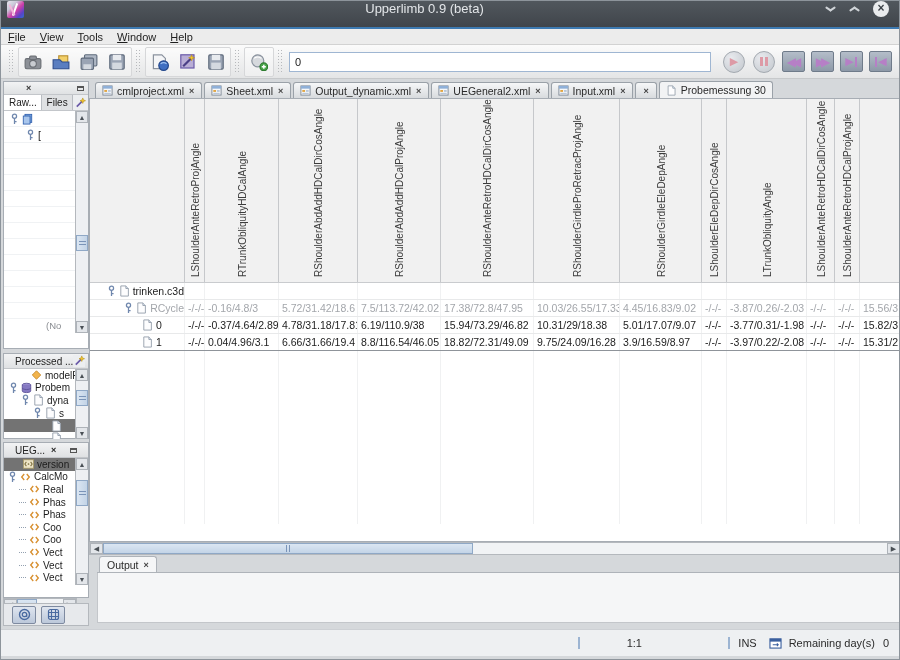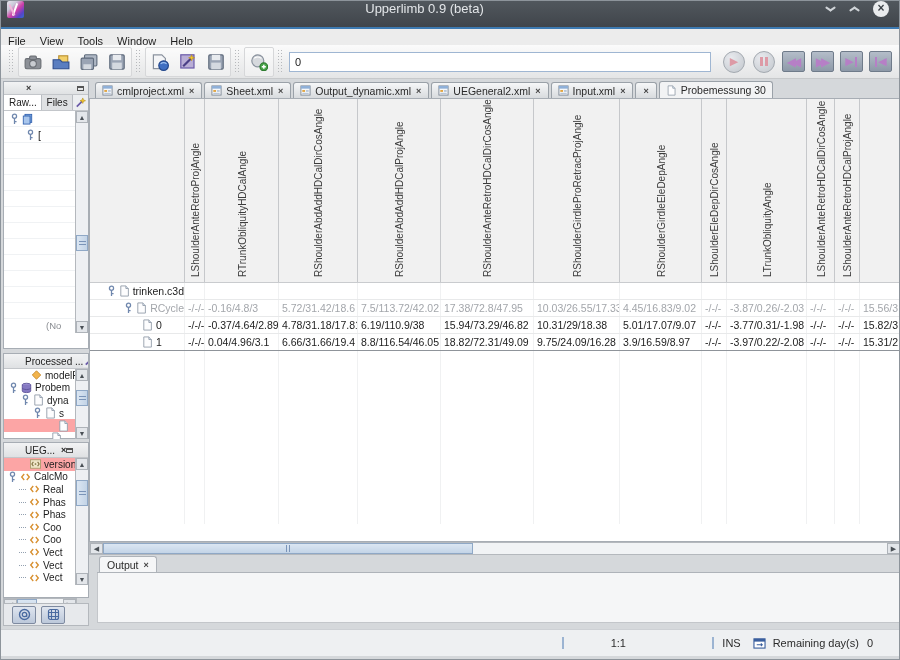--- a/index.html
+++ b/index.html
@@ -17,21 +17,21 @@
   .appicon:after{content:"";position:absolute;left:4px;top:3px;width:2px;height:12px;background:#f3b7d9;transform:rotate(-25deg);}
   .title{flex:1;text-align:center;color:#e3e6e9;font-size:13px;}
   .wbtns{display:flex;align-items:center;gap:14px;margin-right:10px;}
   .chev{width:10px;height:6px;position:relative;}
   .chev:before,.chev:after{content:"";position:absolute;top:2px;width:7px;height:2px;background:#cfd3d7;border-radius:1px;}
   .chev.down:before{left:0;transform:rotate(35deg);} .chev.down:after{left:4px;transform:rotate(-35deg);}
   .chev.up:before{left:0;transform:rotate(-35deg);} .chev.up:after{left:4px;transform:rotate(35deg);}
   .closecirc{width:16px;height:16px;border-radius:50%;background:#e9ebed;color:#3c4248;
     font-size:12px;line-height:15px;text-align:center;font-weight:bold;}
   
-  .menubar{position:absolute;left:0;top:28px;width:100%;height:24px;background:#ececec;
+  .menubar{position:absolute;left:0;top:28px;width:100%;height:16px;background:#ececec;
     border-bottom:1px solid #d2d2d2;display:flex;align-items:center;font-size:11px;color:#1e1e1e;}
   .menuitem{padding:0 7px;} .menuitem u{text-decoration:underline;}
   
   .toolbar{position:absolute;left:0;top:44px;width:100%;height:34px;
     background:linear-gradient(#fbfbfb,#e4e5e6);border-bottom:1px solid #c7c9cb;
     display:flex;align-items:center;padding:0 4px;}
   .grip{width:7px;height:24px;margin:0 3px;
     background-image:repeating-linear-gradient(#b7b9bc 0 1px,transparent 1px 3px),repeating-linear-gradient(#b7b9bc 0 1px,transparent 1px 3px);
     background-size:1px 100%,1px 100%;background-position:1px 0,4px 0;background-repeat:no-repeat;}
   .tgroup{display:flex;align-items:center;gap:2px;padding:1px;border:1px solid #d6d7d9;border-radius:2px;background:rgba(255,255,255,.35);}
@@ -93,55 +93,55 @@
   .obody{height:50px;background:#f5f6f7;border:1px solid #c3c6ca;border-top:none;}
   
   .sidebar{position:absolute;left:2px;top:80px;width:86px;height:545px;}
   .panel{position:absolute;left:0;width:86px;background:#fff;border:1px solid #a7adb4;}
   .pA{top:0;height:268px;} .pB{top:272px;height:86px;} .pC{top:361px;height:156px;}
   .pmini{height:13px;background:linear-gradient(#f2f3f4,#dfe1e3);border-bottom:1px solid #c3c6ca;
     display:flex;align-items:center;font-size:9px;color:#333;}
   .pmini .x{margin-left:22px;font-weight:bold;}
   .pmini .mn{margin-left:auto;margin-right:4px;width:7px;height:5px;border:1px solid #555;border-top-width:2px;}
   .phead{height:15px;background:linear-gradient(#f2f3f4,#dfe1e3);border-bottom:1px solid #c3c6ca;
-    display:flex;align-items:center;font-size:10px;color:#222;padding:0 21px;white-space:nowrap;overflow:hidden;}
+    display:flex;align-items:center;font-size:10px;color:#222;padding:0 11px;white-space:nowrap;overflow:hidden;}
   .phead .x{margin-left:6px;font-weight:bold;font-size:9px;}
   .phead .mn{margin-left:auto;width:7px;height:5px;border:1px solid #555;border-top-width:2px;flex:none;}
   .ptabs{height:16px;display:flex;align-items:stretch;background:#dfe1e3;border-bottom:1px solid #c3c6ca;font-size:10px;}
   .ptab{padding:2px 5px;border-right:1px solid #b9bdc2;color:#222;white-space:nowrap;overflow:hidden;}
   .ptab.active{background:#fff;}
   .pwand{margin-left:auto;width:16px;display:flex;align-items:center;justify-content:center;background:#eceef0;}
   .pwand svg{width:12px;height:12px;}
   .pbody{position:relative;overflow:hidden;}
   .pA .pbody{height:222px;background:repeating-linear-gradient(#ffffff 0 15px,#f0f2f4 15px 16px);}
   .pB .pbody{height:70px;} .pC .pbody{height:127px;}
   .srow{display:flex;align-items:center;height:16px;gap:3px;font-size:10.5px;color:#1c1c1c;white-space:nowrap;}
   .pB .srow,.pC .srow{height:12.6px;font-size:10px;}
-  .srow.sel{background:#fca5a5;padding-left:7px;}
+  .srow.sel{background:#737373;}
   .pnote{position:absolute;bottom:2px;left:42px;font-size:9.5px;color:#8a8d92;}
   .vscroll{position:absolute;right:0;top:0;bottom:0;width:13px;background:#eef0f3;border-left:1px solid #b4b8bd;
     display:flex;flex-direction:column;}
   .vscroll .sbtn{width:100%;height:12px;flex:none;}
   .vthumb{height:16px;background:linear-gradient(90deg,#dbe6f2,#c3d4e7);border:1px solid #8fa8c6;
     display:flex;flex-direction:column;align-items:center;justify-content:center;gap:2px;}
   .vthumb i{width:7px;height:1px;background:#7a94b8;}
   .vspace{flex:1;}
   .phscroll{position:absolute;left:0;top:517px;width:74px;height:13px;background:#f1f3f5;
     border:1px solid #b4b8bd;display:flex;}
   .phthumb{width:20px;background:linear-gradient(#dbe6f2,#c3d4e7);border:1px solid #8fa8c6;}
   .collapsearrow{position:absolute;left:36px;top:532px;font-size:6px;color:#6a7fa0;}
   .sbtnbar{position:absolute;left:0;top:522px;width:86px;height:23px;background:#e7e9ec;border:1px solid #b4b8bd;
     display:flex;align-items:center;gap:5px;padding-left:8px;}
   .sqbtn{width:24px;height:18px;border:1px solid #7e8aa0;border-radius:2px;
     background:linear-gradient(#dfe5ef,#bcc8da);display:flex;align-items:center;justify-content:center;}
   .sqbtn svg{width:13px;height:13px;}
   .dash{display:inline-block;width:7px;border-top:1px dotted #93a0b0;flex:none;}
   
   .statusbar{position:absolute;left:0;right:0;top:628px;height:27px;background:#eef0f2;border-top:1px solid #cdd0d4;
-    display:flex;align-items:center;justify-content:flex-end;font-size:11px;color:#2b2b2b;padding-right:22px;}
+    display:flex;align-items:center;justify-content:flex-end;font-size:11px;color:#2b2b2b;padding-right:6px;}
   .ssep{width:2px;height:12px;background:#9cb4d2;margin:0 4px;}
   .sitem{padding:0 4px;} .sratio{width:100px;text-align:center;}
   .scal{width:13px;height:12px;margin:0 3px 0 8px;}
   .gap40{width:40px;}
 </style>
 </head>
 <body>
 
 <svg width="0" height="0" style="position:absolute">
   <symbol id="sym-key" viewBox="0 0 10 13">

